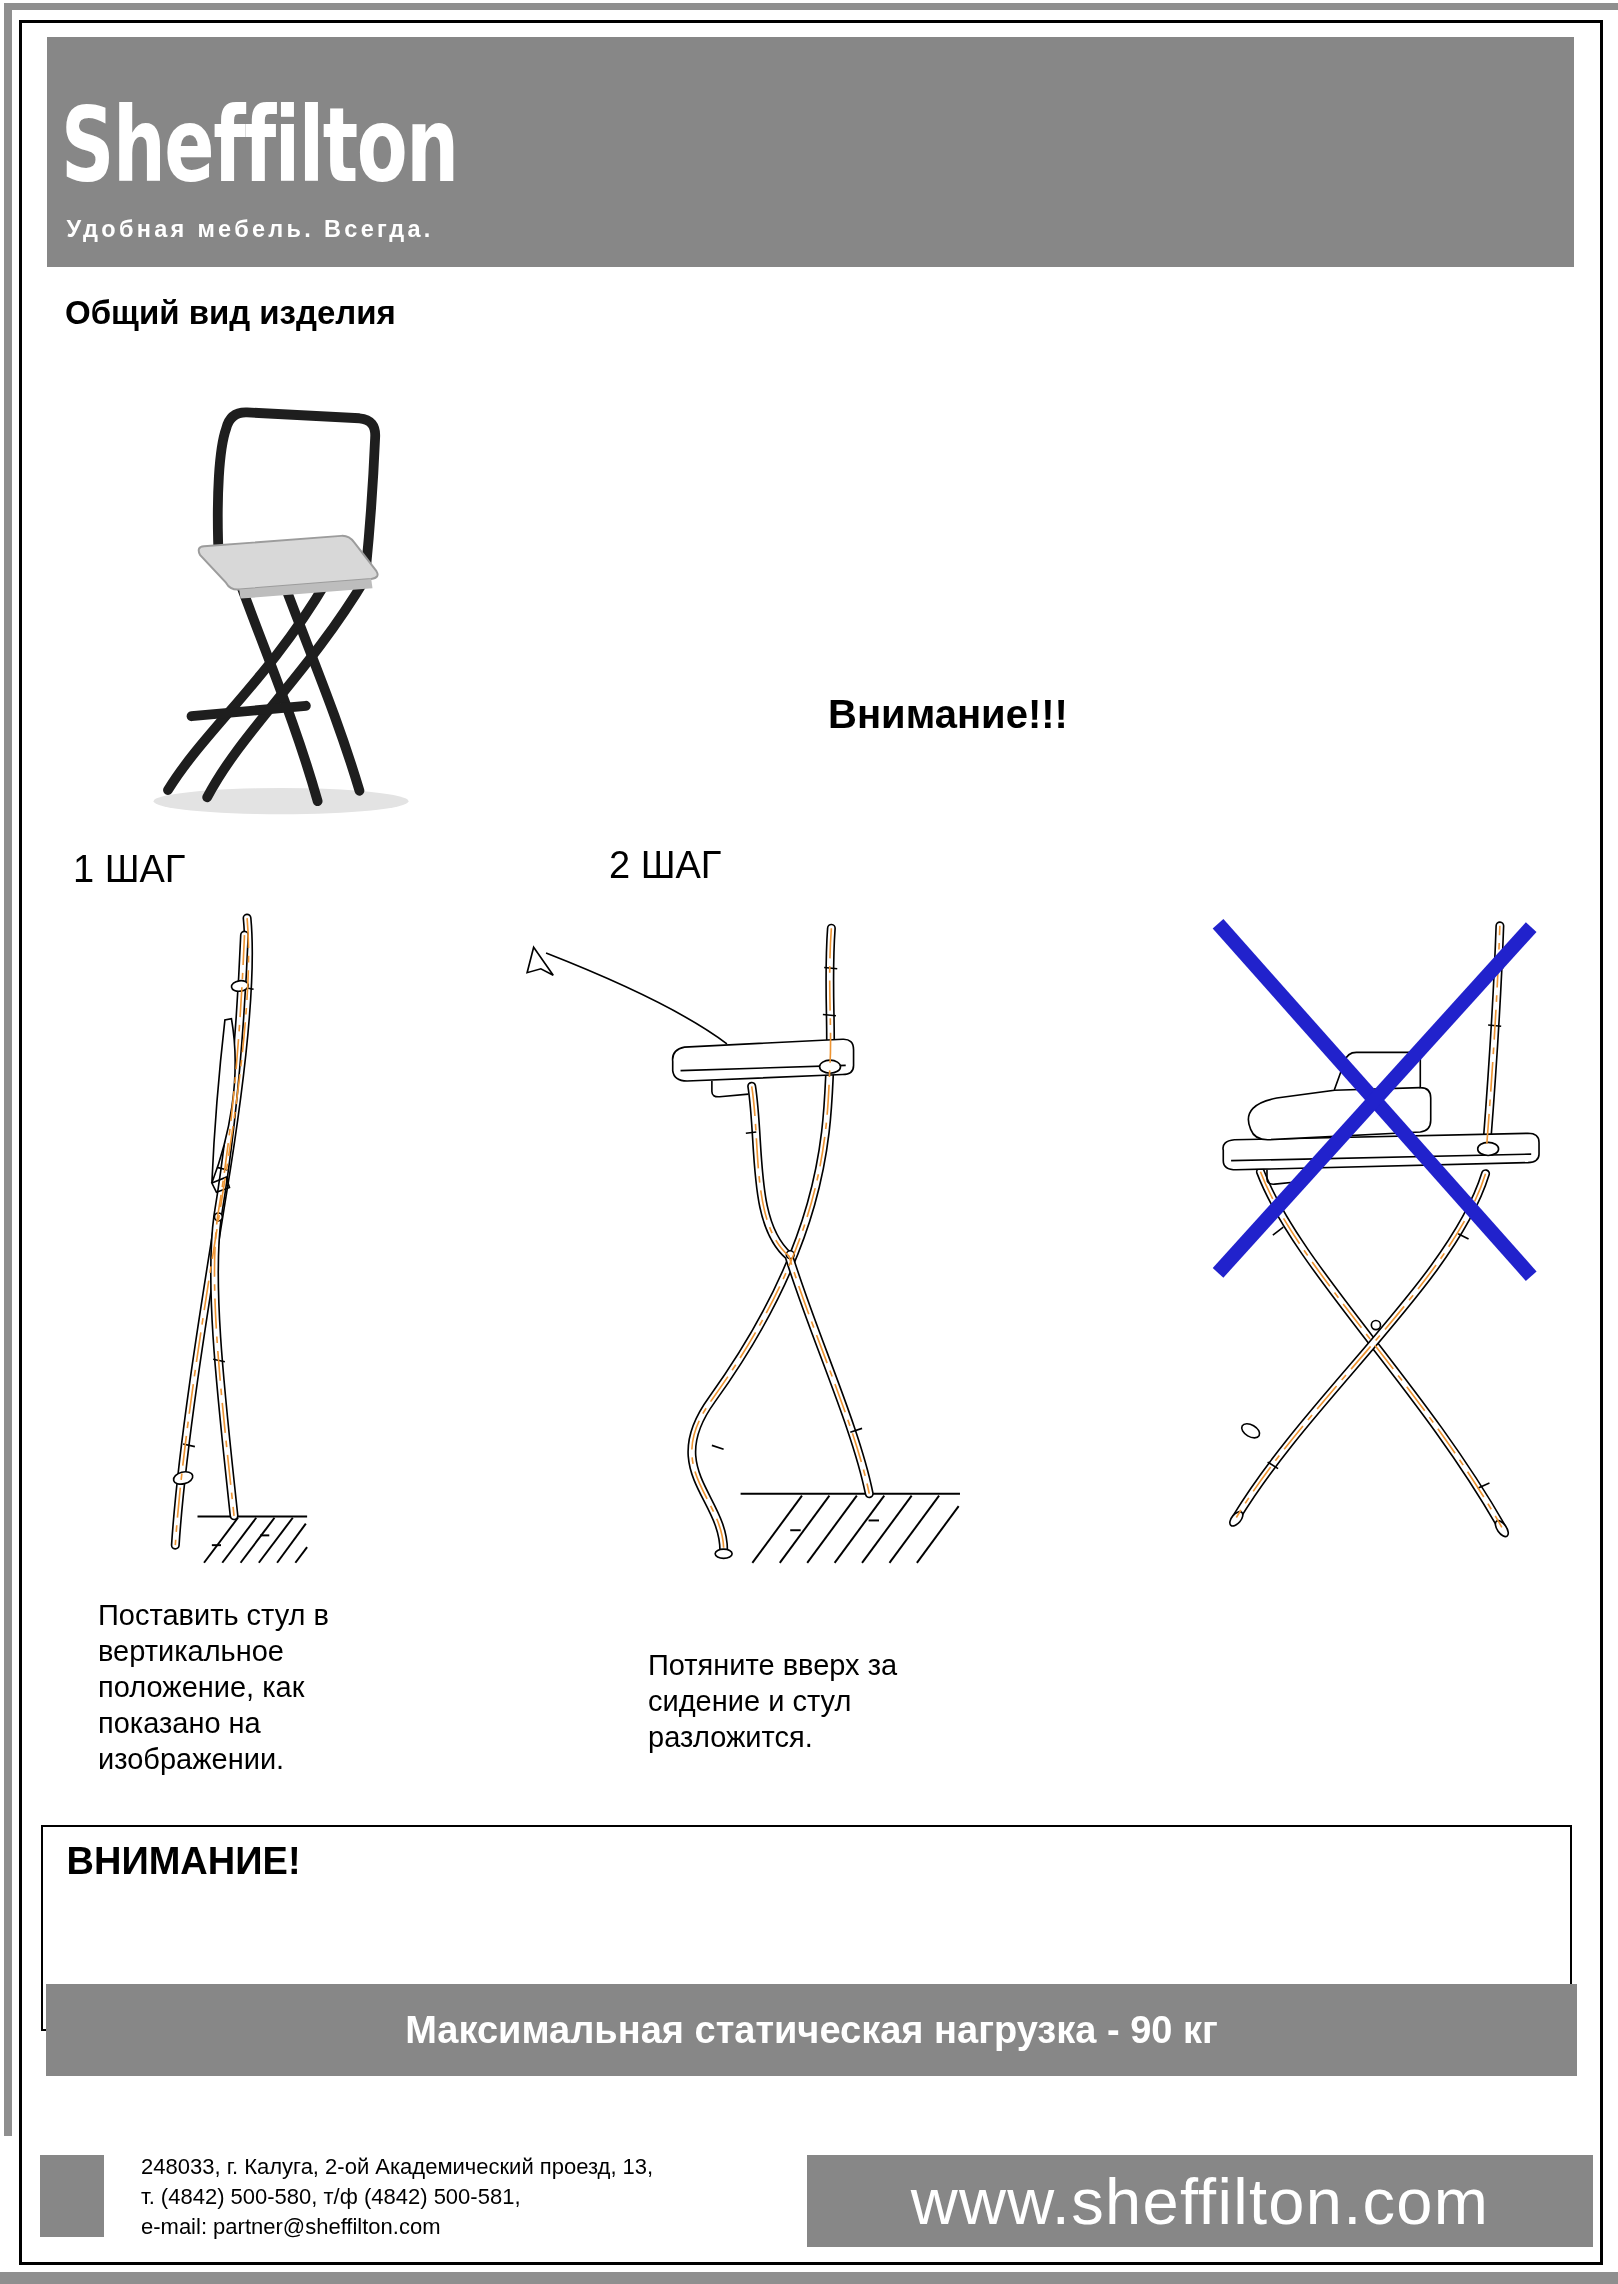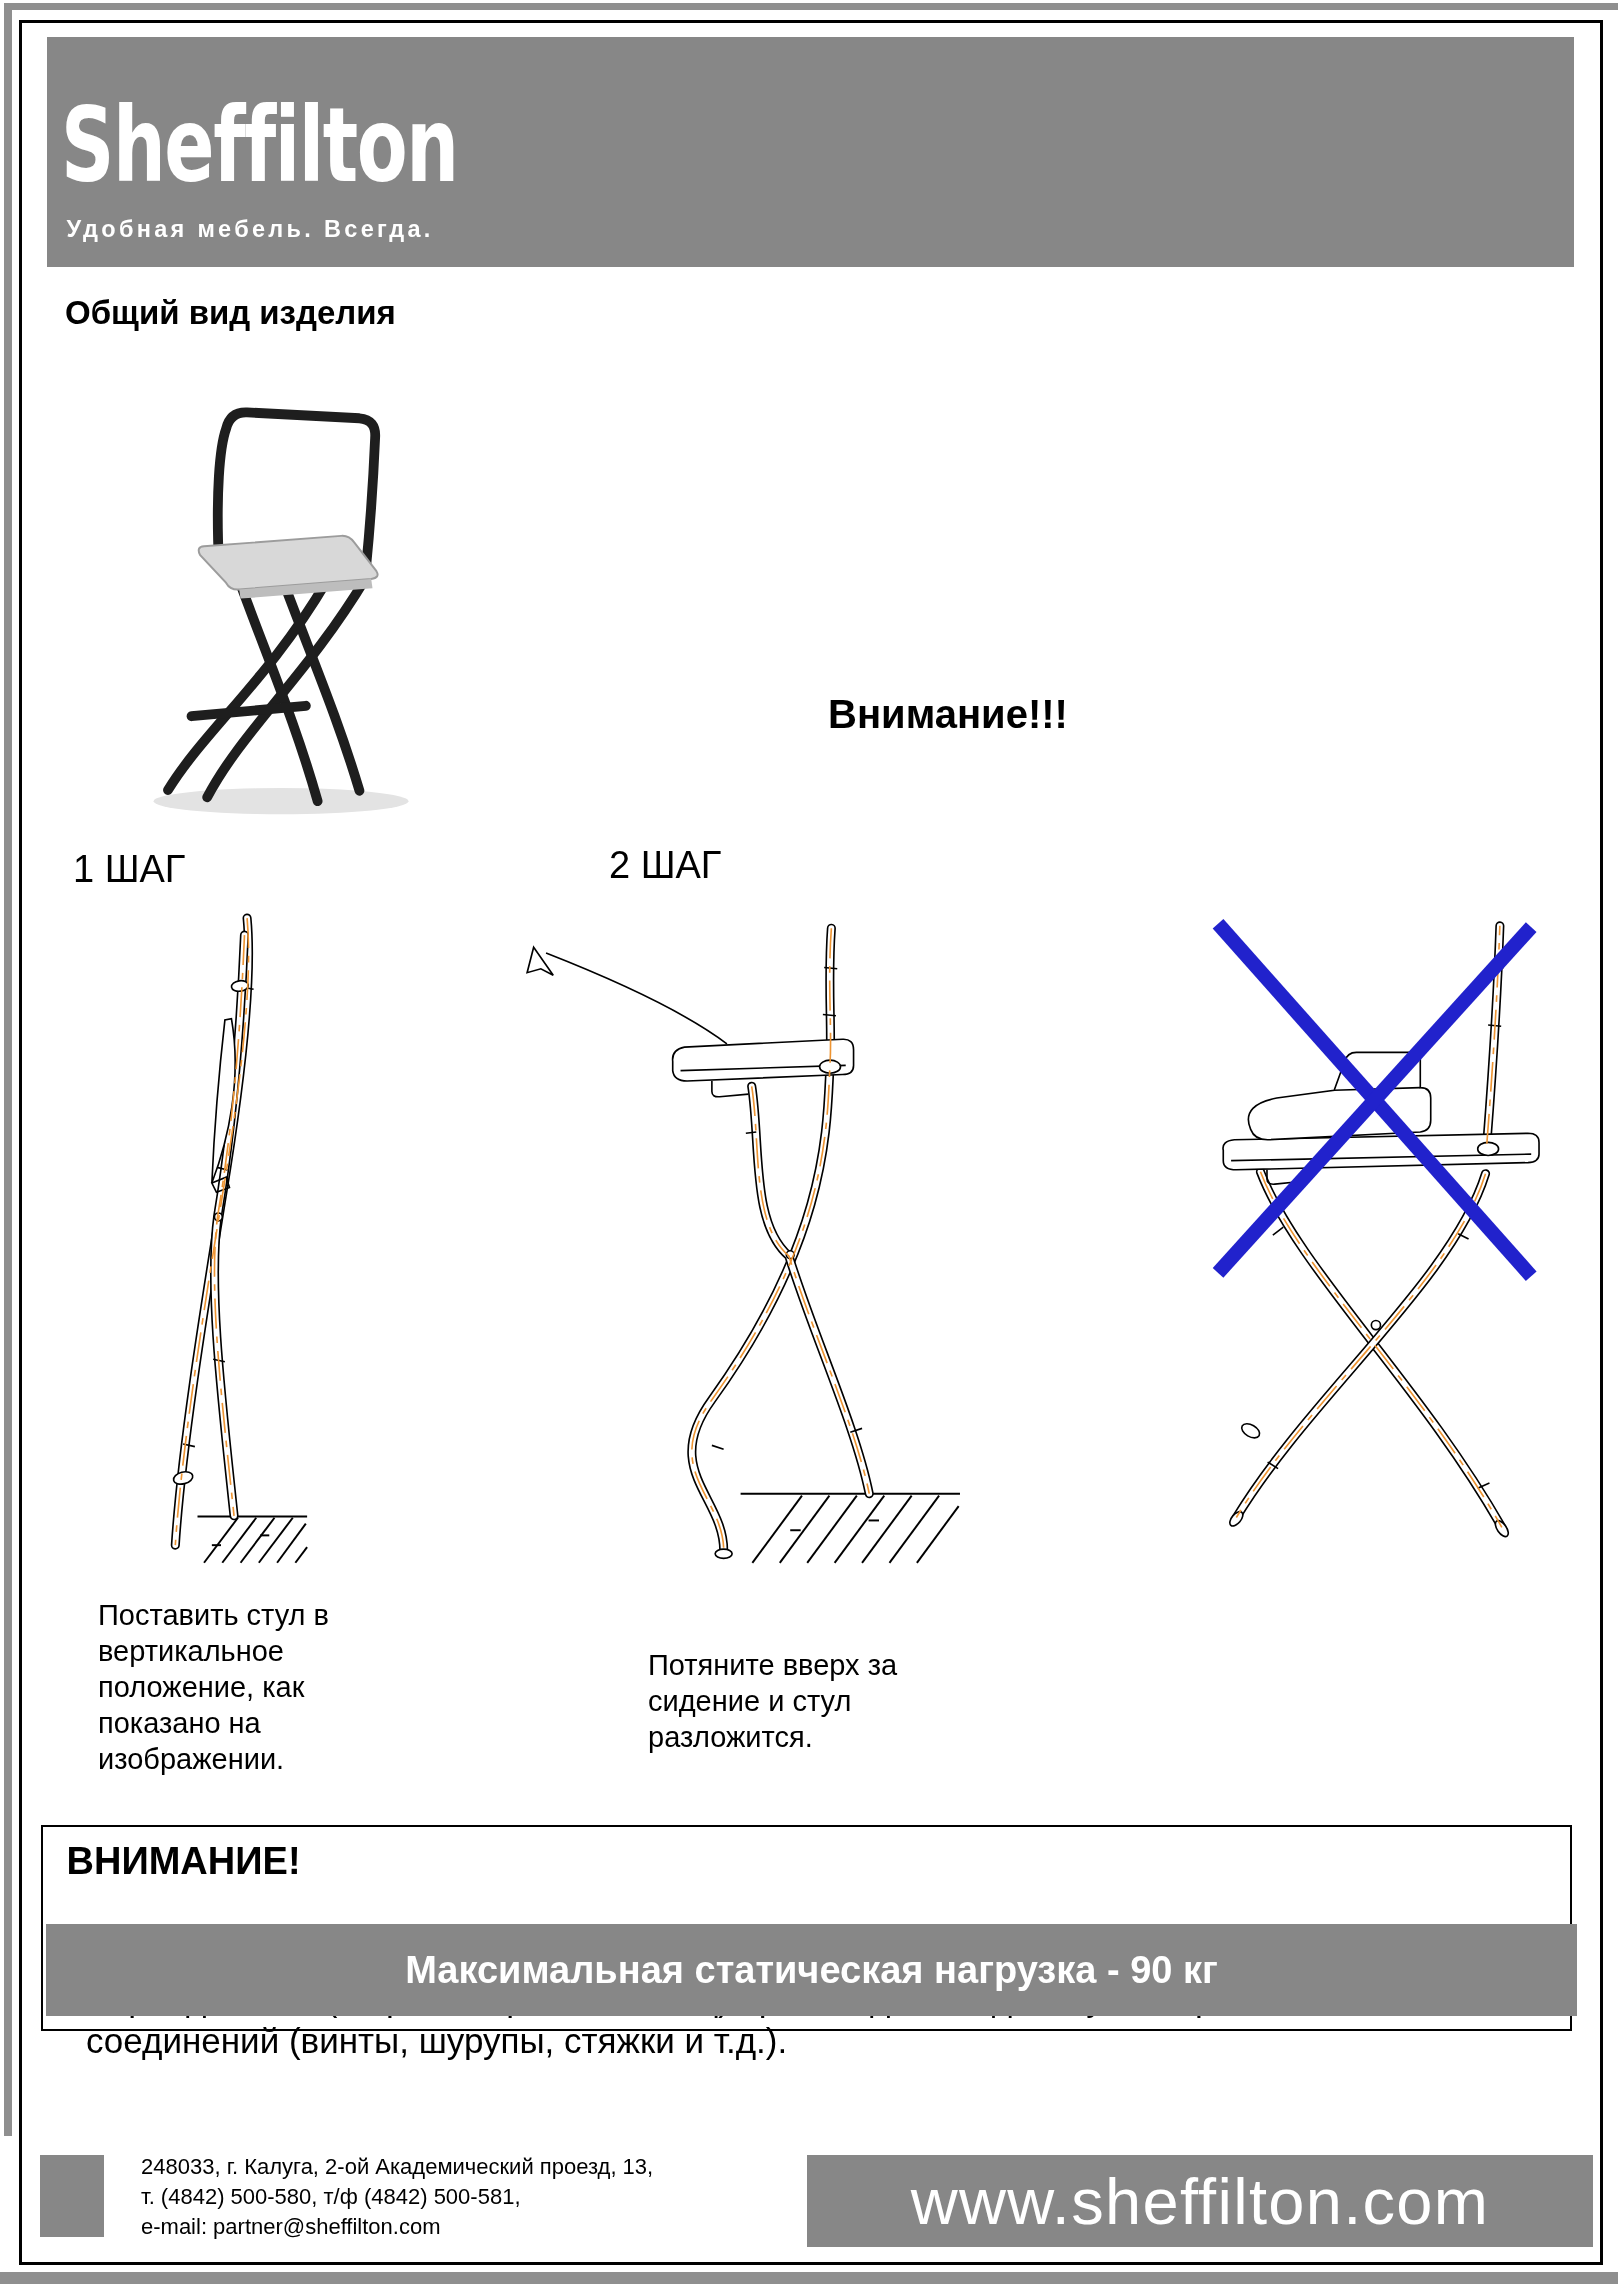--- a/index.html
+++ b/index.html
@@ -31,21 +31,21 @@
   #step2-label{left:593px;top:844px;margin-left:16px;}
 
   .step-caption{position:absolute;font-size:29px;line-height:36px;white-space:pre-wrap;}
   #step1-caption{left:98px;top:1597px;}
   #step2-caption{left:648px;top:1647px;}
 
   .attention-box{position:absolute;left:41px;top:1825px;width:1531px;height:206px;border:2.6px solid #000;box-sizing:border-box;}
   .attention-title{position:absolute;left:23.5px;top:13px;font-size:38px;font-weight:bold;}
   .attention-items{position:absolute;left:23.5px;top:67px;font-size:35px;line-height:42px;white-space:pre-wrap;}
 
-  .load-bar{position:absolute;left:46px;top:1924px;width:1531px;height:92px;background:#878787;display:flex;align-items:center;justify-content:center;}
+  .load-bar{position:absolute;left:46px;top:1984px;width:1531px;height:92px;background:#878787;display:flex;align-items:center;justify-content:center;}
   .load-bar-text{color:#fff;font-size:38px;font-weight:bold;}
 
   .footer-left-block{position:absolute;left:40px;top:2155px;width:64px;height:82px;background:#878787;}
   .footer-address{position:absolute;left:141px;top:2152px;font-size:22px;line-height:30px;white-space:pre-wrap;}
   .footer-site-box{position:absolute;left:807px;top:2155px;width:786px;height:92px;background:#878787;display:flex;align-items:center;justify-content:center;}
   .footer-site{color:#fff;font-size:65px;letter-spacing:1.3px;}
 
   .illus{position:absolute;}
   #product-photo{left:85px;top:349px;}
   #step1-illustration{left:149px;top:909px;}

